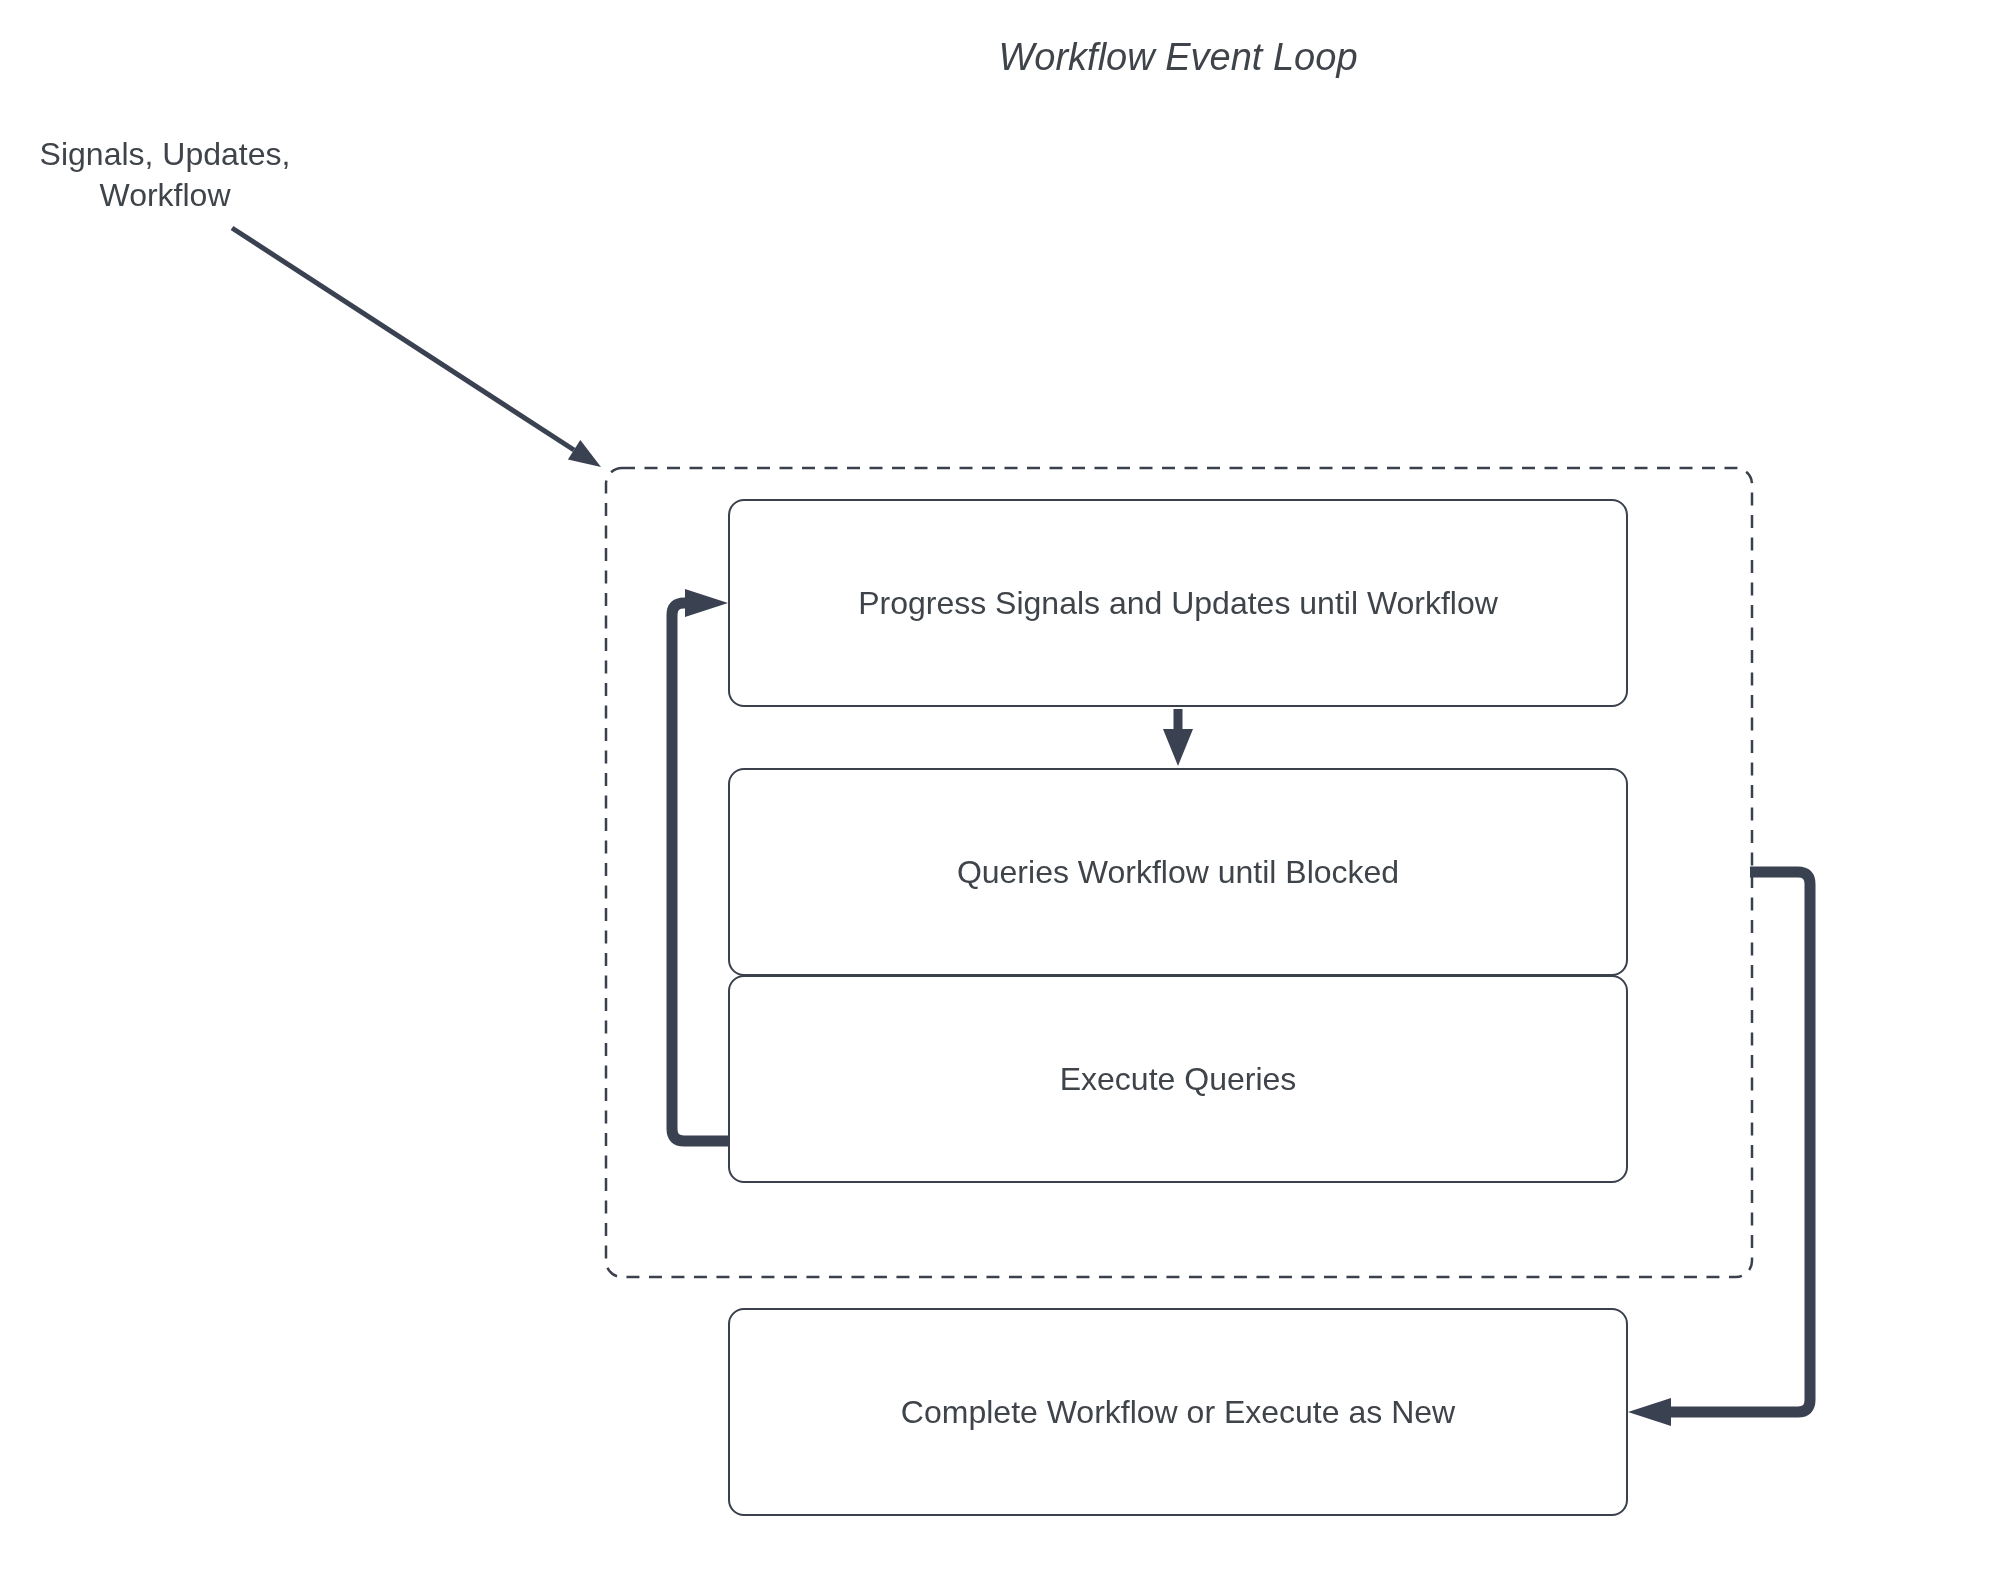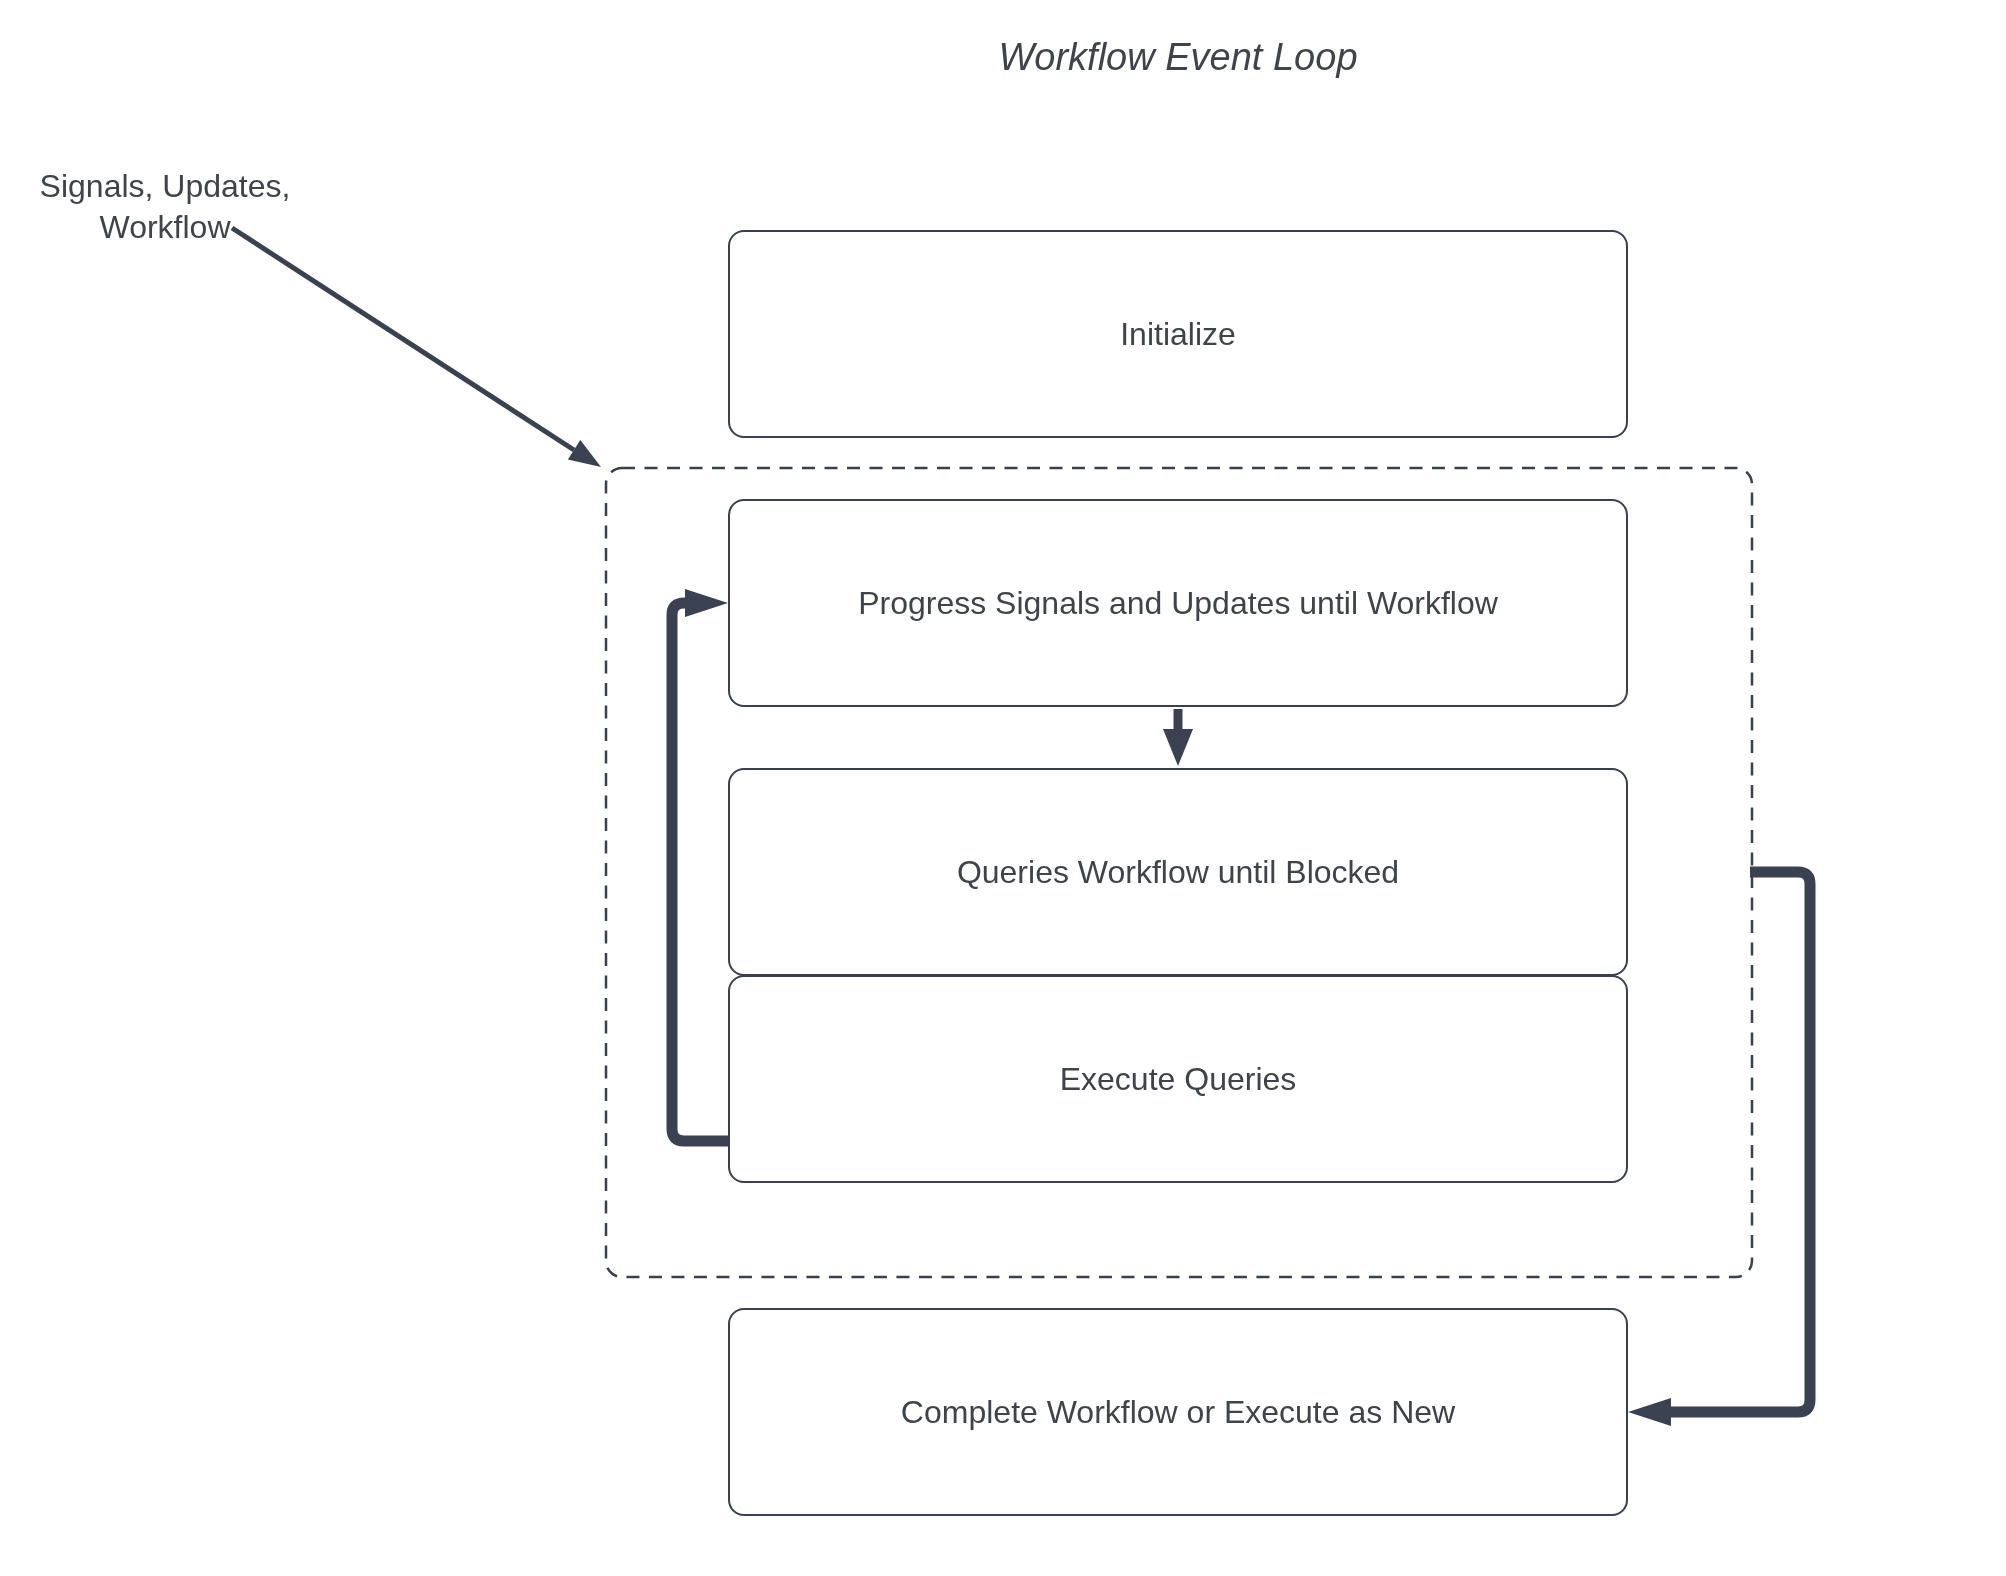--- a/index.html
+++ b/index.html
@@ -29,21 +29,20 @@
   }
   .input-label {
     position: absolute;
     left: 15px;
     top: 134px;
     width: 300px;
     text-align: center;
     font-size: 32px;
     line-height: 41px;
     color: #3f444a;
-    margin-top: 32px;
   }
   .input-label span { display: block; }
   .connector-layer {
     position: absolute;
     left: 0;
     top: 0;
   }
   .node {
     position: absolute;
     left: 728px;
@@ -98,21 +97,20 @@
     <line x1="1178" y1="978" x2="1178" y2="1001" class="stroke-mid"></line>
     <polygon points="1178,1035 1163,998 1193,998" class="arrowhead"></polygon>
 
     <path d="M 728,1141 L 684,1141 Q 672,1141 672,1129 L 672,615 Q 672,603 684,603 L 688,603" class="stroke-thick"></path>
     <polygon points="728,603 685,589 685,617" class="arrowhead"></polygon>
 
     <path d="M 1750,872 L 1798,872 Q 1810,872 1810,884 L 1810,1400 Q 1810,1412 1798,1412 L 1669,1412" class="stroke-thick"></path>
     <polygon points="1628,1412 1671,1398 1671,1426" class="arrowhead"></polygon>
   </svg>
 
-  <div class="node node-initialize">Initialize</div>
 
   <div class="node node-progress-signals">Progress Signals and Updates until Workflow</div>
 
   <div class="node node-progress-workflow">Queries Workflow until Blocked</div>
 
   <div class="node node-execute-queries">Execute Queries</div>
 
   <div class="node node-complete">Complete Workflow or Execute as New</div>
 
 </div>

